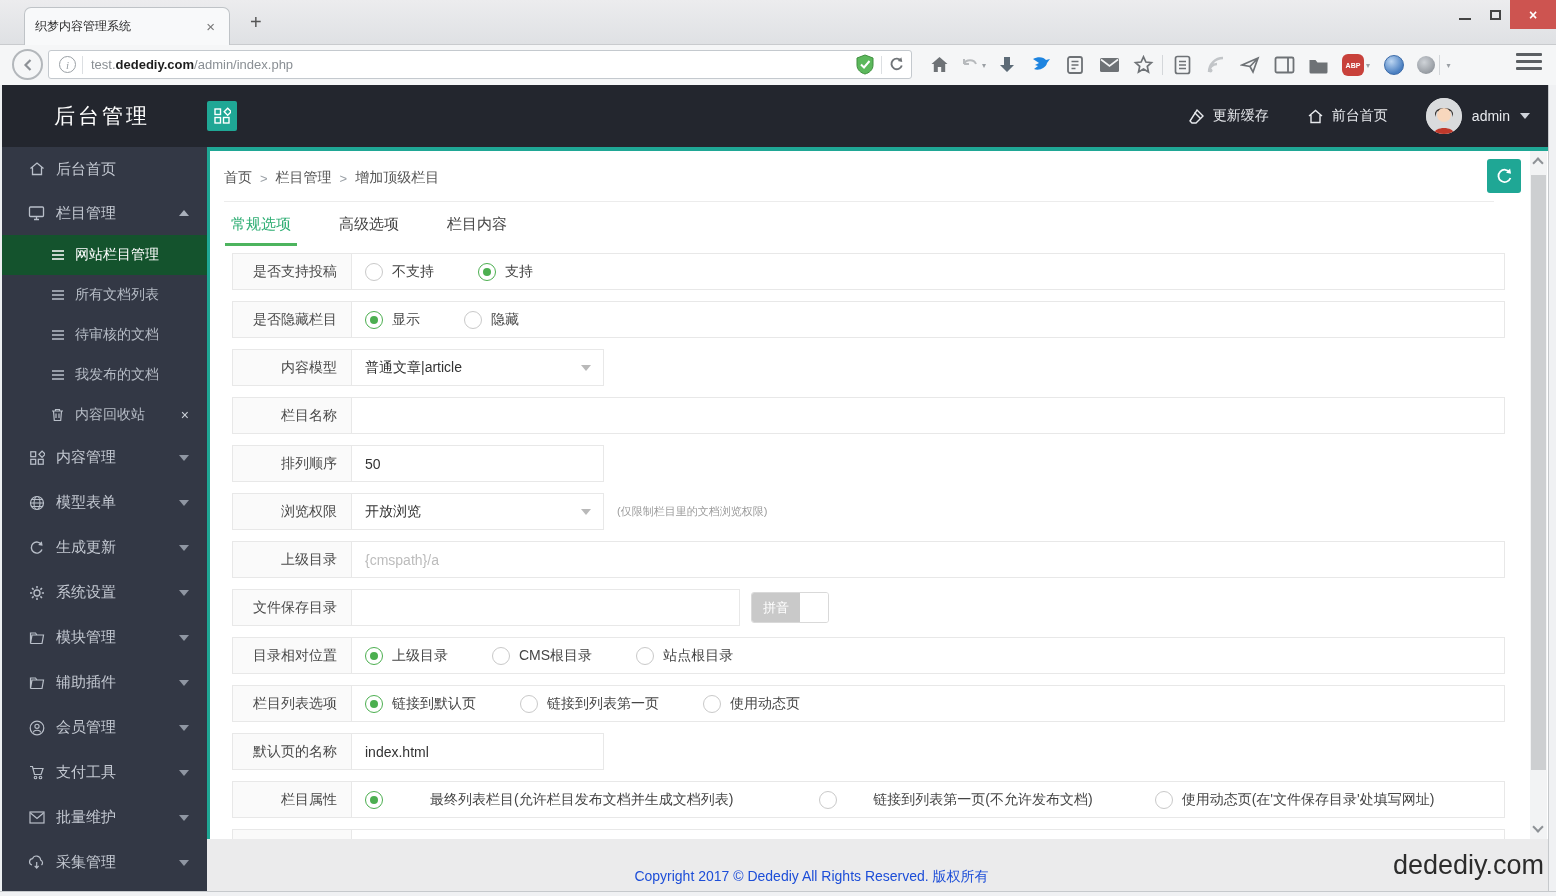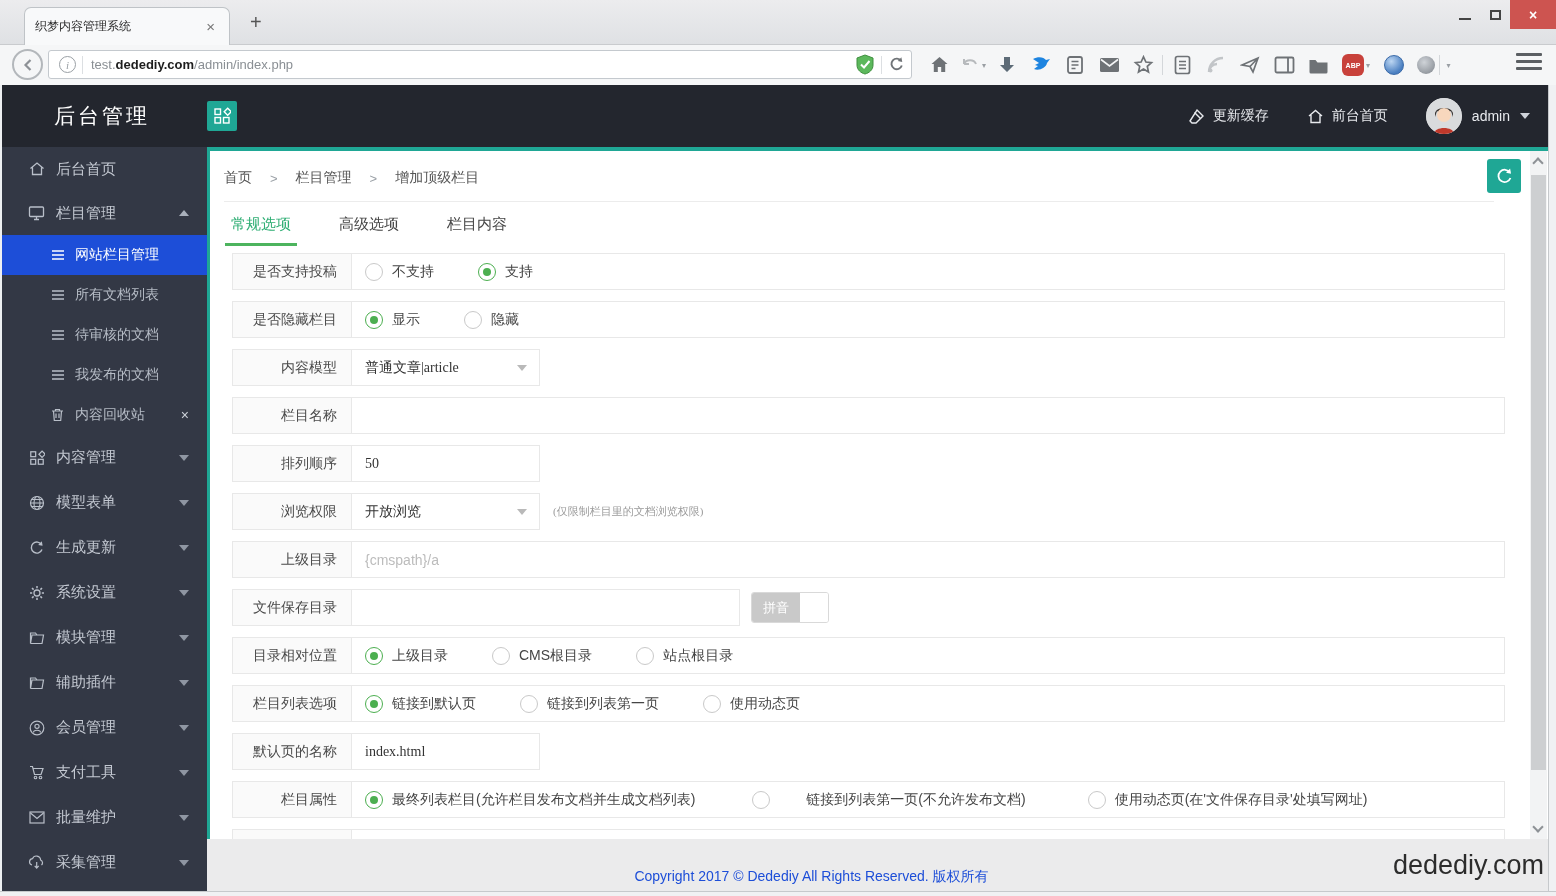--- a/index.html
+++ b/index.html
@@ -47,38 +47,38 @@
   .caret-d { width:0; height:0; border-left:5px solid transparent; border-right:5px solid transparent; border-top:6px solid #cfd3da; }
 
   
   .sidebar { position:absolute; top:147px; left:0; width:207px; bottom:5px; background:#333845; z-index:2; }
   .side-item { height:44px; display:flex; align-items:center; padding:0 18px 0 28px; color:#c3c8d1; font-size:15px; }
   .side-item .s-ico { width:17px; height:17px; margin-right:11px; flex:none; display:flex; align-items:center; justify-content:center; }
   .side-caret { margin-left:auto; width:0; height:0; border-left:5px solid transparent; border-right:5px solid transparent; border-top:6px solid #8f96a2; }
   .side-caret.up { border-top:none; border-bottom:6px solid #a9b0bb; }
   .side-sub { height:40px; display:flex; align-items:center; padding:0 18px 0 50px; color:#b6bcc6; font-size:14px; }
   .side-sub .s-ico { width:15px; height:15px; margin-right:10px; flex:none; display:flex; align-items:center; justify-content:center; }
-  .side-sub.active { background:#1d4ed8; color:#fff; }
+  .side-sub.active { background:#14532d; color:#fff; }
   .sub-x { margin-left:auto; color:#cdd2d9; font-size:14px; }
 
   
   .content { position:absolute; left:207px; top:147px; right:8px; bottom:5px; background:#fff; border-top:4px solid #1fa795; border-left:3px solid #1fa795; overflow:hidden; z-index:1; }
   .refresh-btn { position:absolute; top:8px; right:27px; width:34px; height:34px; background:#1fa795; border-radius:3px; display:flex; align-items:center; justify-content:center; }
-  .breadcrumb { position:absolute; top:12px; left:14px; height:30px; display:flex; align-items:center; gap:18px; font-size:14px; color:#555; }
+  .breadcrumb { position:absolute; top:12px; left:14px; height:30px; display:flex; align-items:center; gap:8px; font-size:14px; color:#555; }
   .bc-sep { color:#9aa0a6; font-size:13px; }
   .bc-divider { position:absolute; top:50px; left:14px; right:54px; height:1px; background:#ececec; }
   .tabs { position:absolute; top:58px; left:15px; display:flex; gap:36px; }
   .ftab { font-size:15px; color:#454545; padding:6px 6px 12px; position:relative; }
   .ftab.active { color:#2fae74; }
   .ftab.active:after { content:""; position:absolute; left:0; right:0; bottom:0; height:3px; background:#4db45e; }
 
   .form { position:absolute; top:102px; left:22px; right:43px; }
   .frow { display:flex; border:1px solid #e8e8e8; height:37px; margin-bottom:11px; background:#fff; position:relative; }
   .frow.w-full { width:100%; }
-  .frow.w-short { width:308px;font-family:Liberation Serif, serif; }
+  .frow.w-short { width:372px; }
   .frow.w-mid { width:508px;font-family:Liberation Mono, monospace; }
   .row-label { width:119px; flex:none; background:#fafafa; border-right:1px solid #e8e8e8; display:flex; align-items:center; justify-content:flex-end; padding-right:14px; font-size:14px; color:#4a4a4a; }
   .row-field { flex:1; display:flex; align-items:center; padding-left:13px; min-width:0; }
   .row-field.sel-field { justify-content:space-between; padding-right:12px; }
   .sel-caret { width:0; height:0; border-left:5px solid transparent; border-right:5px solid transparent; border-top:6px solid #b9b9b9; }
   .sel-value { font-size:14px; color:#333; }
   .field-input { border:none; outline:none; width:100%; font-size:14px; color:#333; background:transparent; font-family:inherit; }
   .field-input::placeholder { color:#bcbcbc; }
   .radio { display:flex; align-items:center; margin-right:44px; font-size:14px; color:#454545; white-space:nowrap; }
   .rdot { width:18px; height:18px; border-radius:50%; border:1px solid #c9c9c9; background:#fff; margin-right:9px; position:relative; flex:none; }
@@ -578,21 +578,21 @@
     <div class="frow w-short">
       <div class="row-label">默认页的名称</div>
       <div class="row-field">
           <input class="field-input" value="index.html" style="">
         </div>
     </div>
 
     <div class="frow w-full">
       <div class="row-label">栏目属性</div>
       <div class="row-field">
-        <span class="radio sel" style="margin-right:57px;">
+        <span class="radio sel" style="margin-right:86px;gap:38px;">
             <span class="rdot"></span>
             <span>最终列表栏目(允许栏目发布文档并生成文档列表)</span>
           </span>
         <span class="radio" style="margin-right:62px;gap:27px;">
             <span class="rdot"></span>
             <span>链接到列表第一页(不允许发布文档)</span>
           </span>
         <span class="radio">
             <span class="rdot"></span>
             <span>使用动态页(在'文件保存目录'处填写网址)</span>

